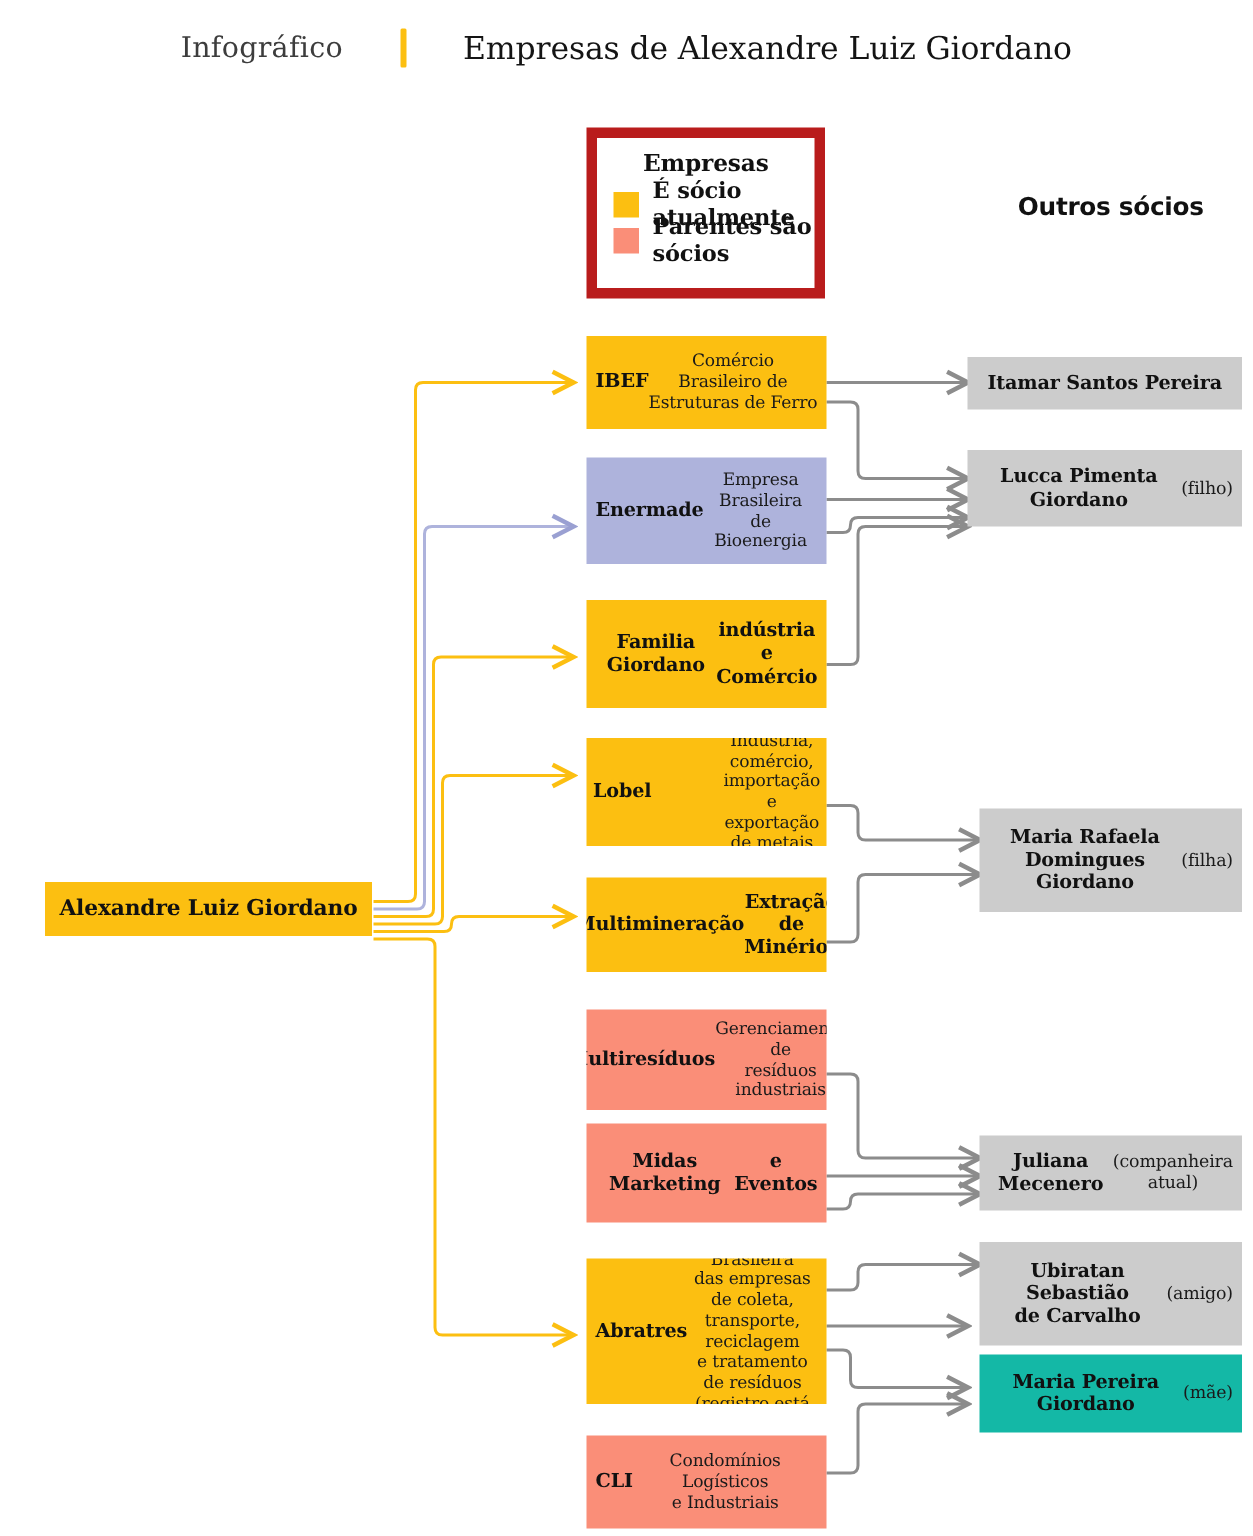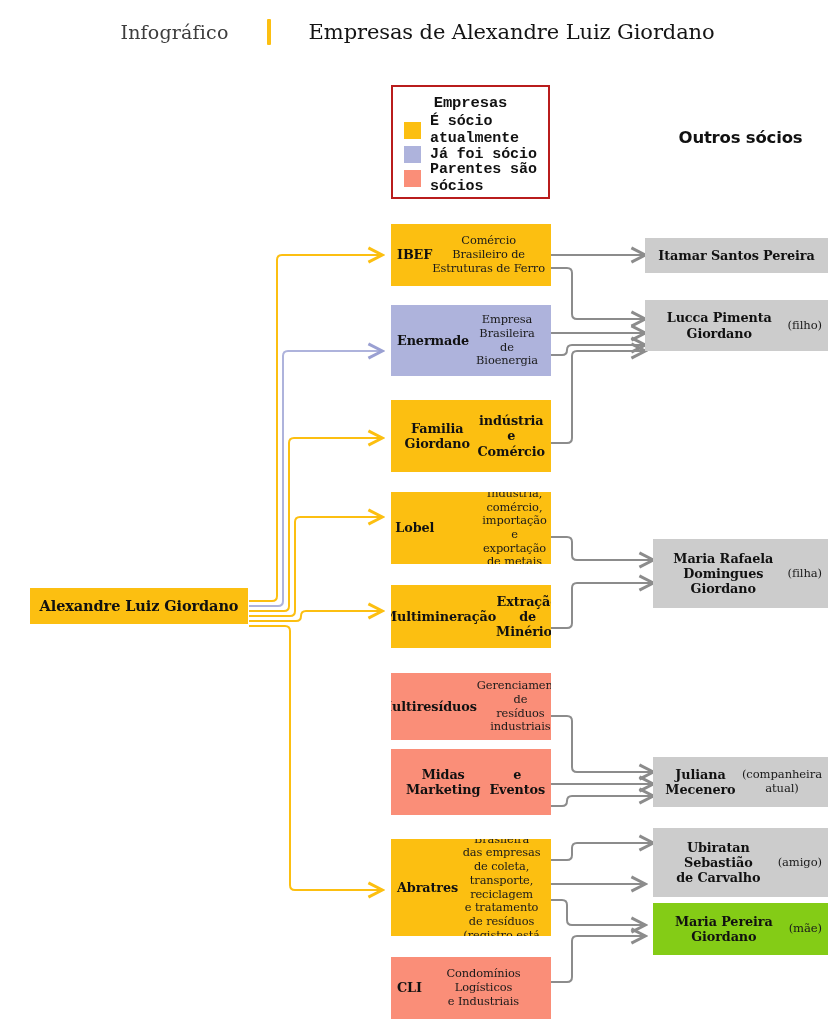--- a/index.html
+++ b/index.html
@@ -17,22 +17,22 @@
           font-size:19px;color:#3d3d3d;letter-spacing:.2px;}
   .kicker-rule{width:4px;height:26px;background:#FCBF11;margin:0 16px;border-radius:1px;}
   .headline{font-family:"DejaVu Serif","Liberation Serif",serif;
             font-weight:normal;font-size:21px;color:#141414;letter-spacing:-.1px;}
 
   
   #wires{position:absolute;left:0;top:0;width:835px;height:1024px;}
 
   
   .legend{position:absolute;left:391px;top:85px;width:159px;height:114px;
-          background:#ffffff;border:2px solid #b91c1c;box-sizing:border-box;
-          padding:7px 0 0 0;font-family:Liberation Mono, monospace;}
+          background:#ffffff;border:7px solid #b91c1c;box-sizing:border-box;
+          padding:7px 0 0 0;}
   .legend-title{text-align:center;font-weight:bold;font-size:15.5px;color:#111;
                 margin-bottom:6px;letter-spacing:-.1px;}
   .legend-row{display:flex;align-items:center;height:24px;padding-left:11px;}
   .legend-sw{width:17px;height:17px;flex:0 0 17px;margin-right:9px;}
   .legend-lbl{font-size:15px;color:#111;font-weight:bold;letter-spacing:-.1px;}
 
   
   .right-head{position:absolute;left:653px;top:128px;width:175px;text-align:center;
               font-family:"DejaVu Sans","Liberation Sans",sans-serif;
               font-weight:bold;font-size:16.5px;color:#111;letter-spacing:-.2px;}
@@ -119,24 +119,20 @@
     </g>
   </svg>
 
   <div class="legend">
     <div class="legend-title">Empresas</div>
     <div class="legend-row">
       <span class="legend-sw" style="background:#FCBF11"></span>
       <span class="legend-lbl">É sócio atualmente</span>
     </div>
     <div class="legend-row">
-      <span class="legend-sw" style="background:#AEB3DC"></span>
-      <span class="legend-lbl">Já foi sócio</span>
-    </div>
-    <div class="legend-row">
       <span class="legend-sw" style="background:#FA8E78"></span>
       <span class="legend-lbl">Parentes são sócios</span>
     </div>
   </div>
 
   <div class="right-head">Outros sócios</div>
 
   <div class="node root" style="left:30px;top:588px;width:218px;height:36px;background:#FCBF11;">
     <div class="n-title">Alexandre Luiz Giordano</div>
   </div>
@@ -203,18 +199,18 @@
   <div class="node person" style="left:653px;top:757px;width:175px;height:50px;background:#CCCCCC;">
     <div class="n-title">Juliana Mecenero</div>
     <div class="n-sub">(companheira atual)</div>
   </div>
 
   <div class="node person" style="left:653px;top:828px;width:175px;height:69px;background:#CCCCCC;">
     <div class="n-title">Ubiratan Sebastião<br>de Carvalho</div>
     <div class="n-sub">(amigo)</div>
   </div>
 
-  <div class="node person" style="left:653px;top:903px;width:175px;height:52px;background:#84cc16;">
+  <div class="node person" style="left:653px;top:903px;width:175px;height:52px;background:#14b8a6;">
     <div class="n-title">Maria Pereira Giordano</div>
     <div class="n-sub">(mãe)</div>
   </div>
 
 </div>
 
 </body></html>

